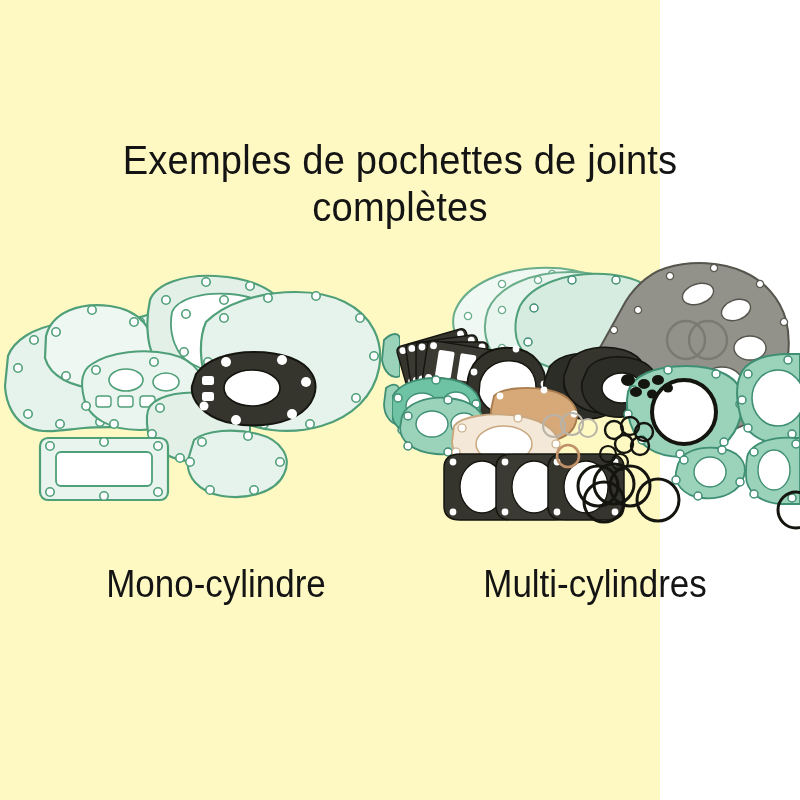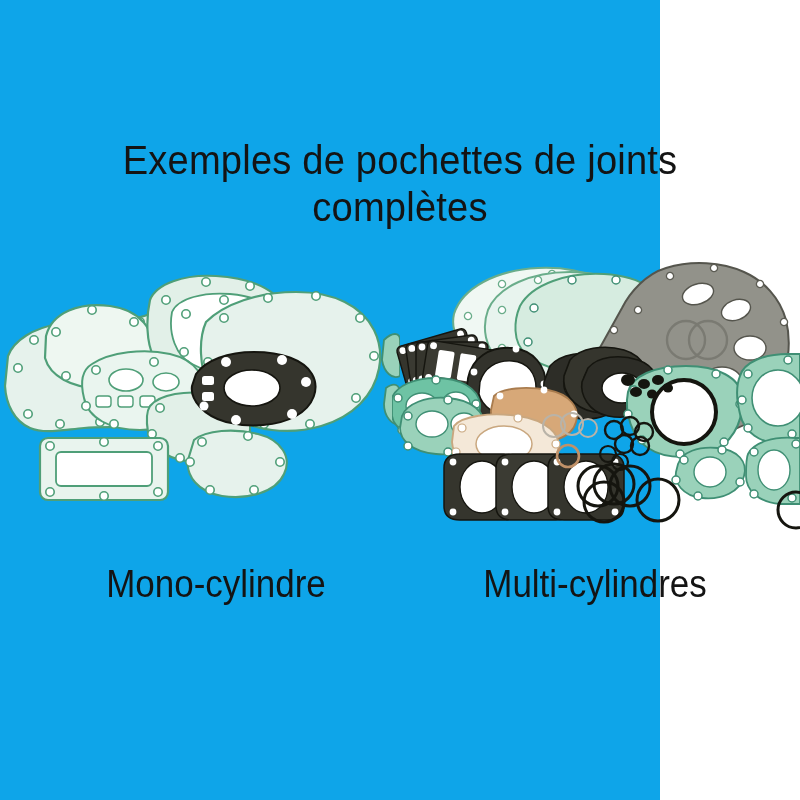--- a/index.html
+++ b/index.html
@@ -11,21 +11,21 @@
     width: 800px;
     height: 800px;
     overflow: hidden;
     font-family: "Liberation Sans", sans-serif;
     -webkit-font-smoothing: antialiased;
   }
   #page {
     position: relative;
     width: 660px;
     height: 800px;
-    background: #0ea5e9;
+    background: #fef9c3;
   }
 
   
   #title-block {
     position: absolute;
     left: 0;
     top: 137px;
     width: 800px;
     text-align: center;
     color: #141414;

